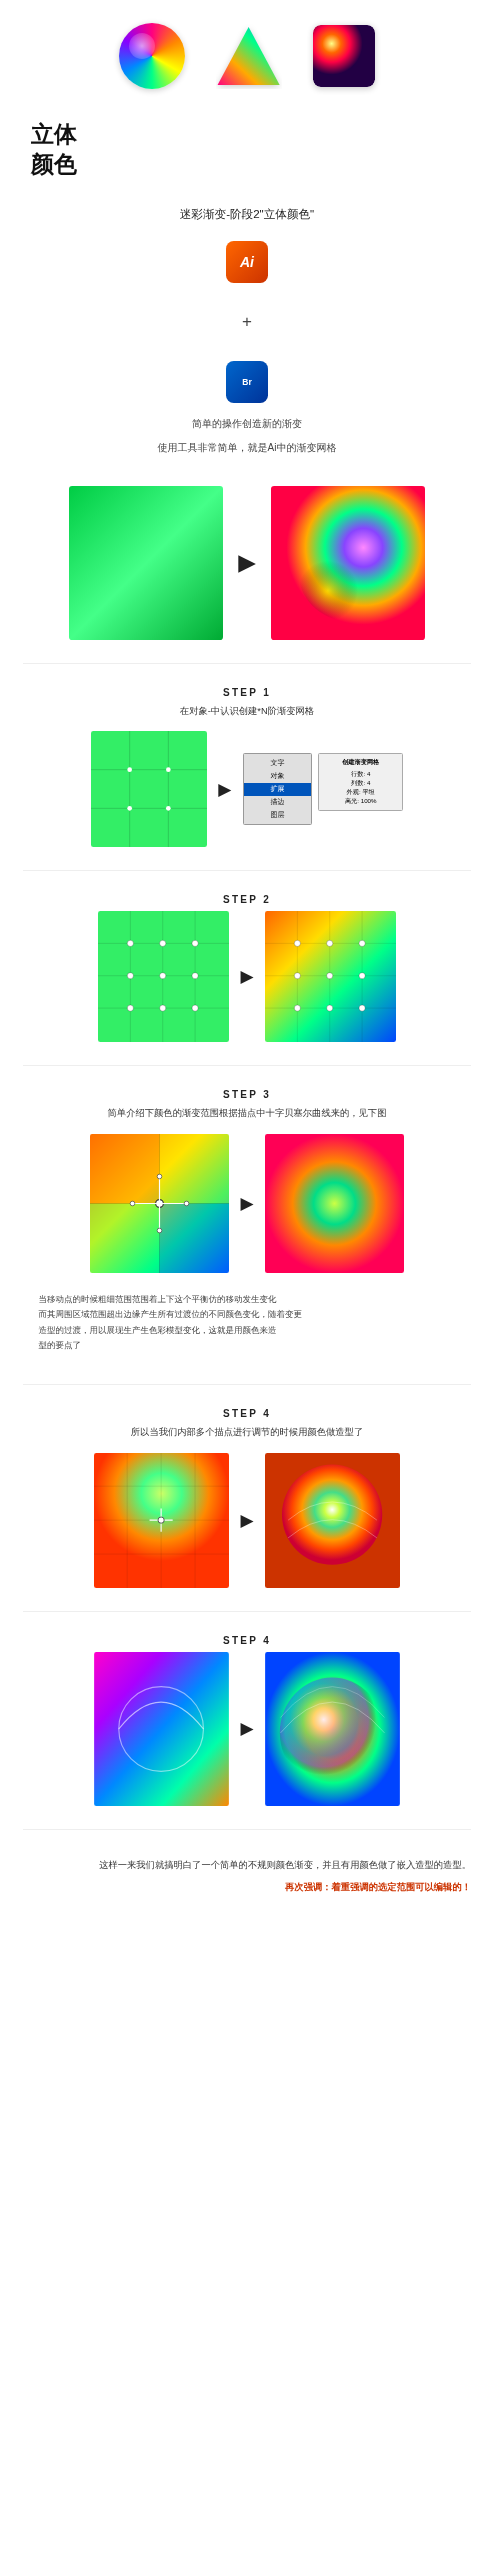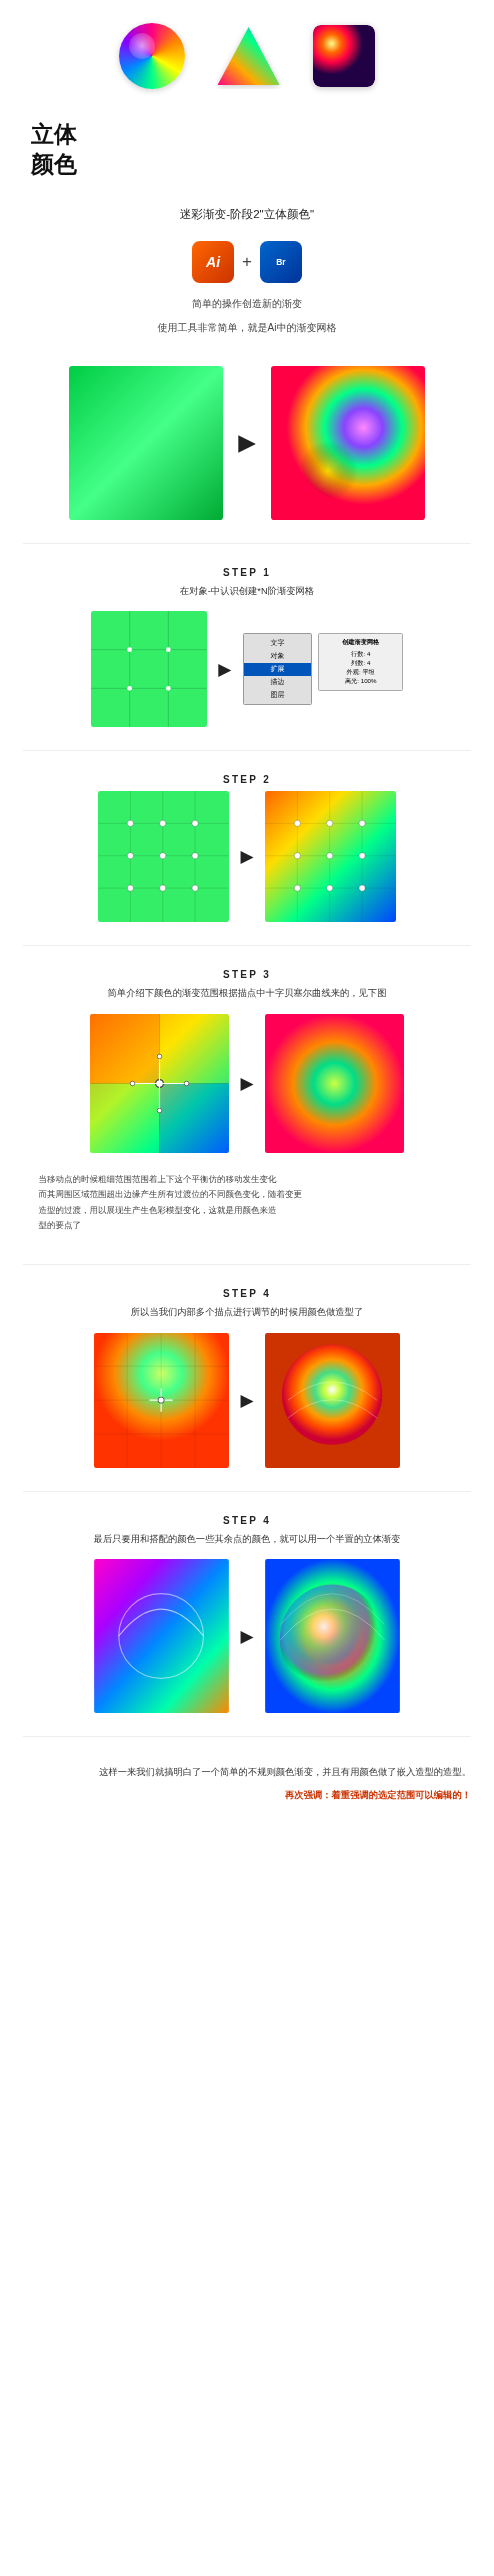--- a/index.html
+++ b/index.html
@@ -56,22 +56,23 @@
       padding: 11.6px 31px;
       font-size: 12.4px;
       color: #222;
     }
 
     
     .tool-icons-row {
       display: flex;
       justify-content: center;
       align-items: center;
-      gap: 8px;
+      gap: 29px;
       padding: 7.7px 0;
+      flex-direction: column;
     }
 
     .tool-icon-box {
       width: 42px;
       height: 42px;
       background: linear-gradient(135deg, #ff6600, #cc3300);
       border-radius: 7.7px;
       display: flex;
       align-items: center;
       justify-content: center;
@@ -533,21 +534,20 @@
         <path d="M 30 110 Q 87 63 145 110" fill="none" stroke="rgba(255,255,255,0.4)" stroke-width="1"></path>
       </svg>
     </div>
   </div>
 </div>
 
 <div class="divider"></div>
 
 <div class="step-section">
   <div class="step-label">STEP 4</div>
-  <div class="step-desc">最后只要用和搭配的颜色一些其余点的颜色，就可以用一个半置的立体渐变</div>
 
   <div class="step-images">
 
     <div class="step-img" style="width:135px; height:154px;">
       <svg width="135" height="154" viewBox="0 0 175 200">
         <defs>
           <linearGradient id="step4bGradA" x1="0%" y1="0%" x2="100%" y2="100%">
             <stop offset="0%" style="stop-color:#ff00cc"></stop>
             <stop offset="25%" style="stop-color:#aa00ff"></stop>
             <stop offset="50%" style="stop-color:#0088ff"></stop>

